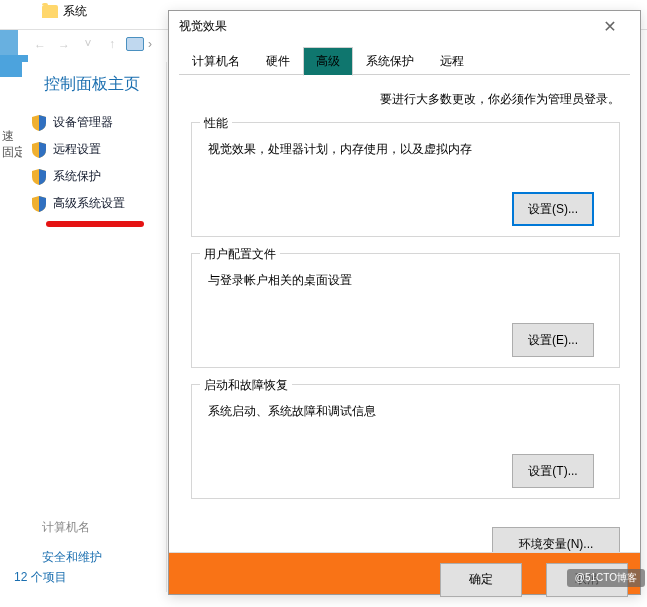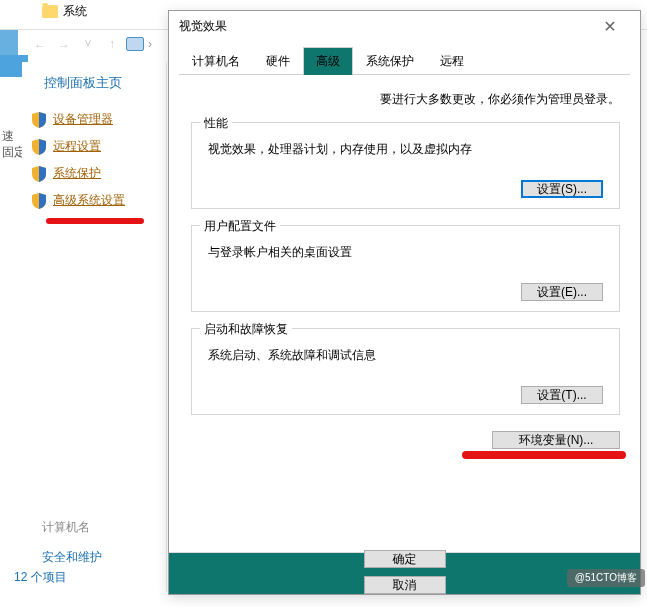--- a/index.html
+++ b/index.html
@@ -15,22 +15,22 @@
     .blue-file { position: absolute; top: 30px; left: 0; width: 18px; height: 25px; background: #68b0e0; }
     .blue-tab { position: absolute; top: 55px; left: 0; width: 28px; height: 22px; background: #4ca3dd; }
     
     
     .nav-row { position: absolute; top: 34px; left: 30px; display: flex; align-items: center; gap: 4px; color: #888; }
     .nav-arrow { width: 20px; height: 20px; display: flex; align-items: center; justify-content: center; color: #ccc; }
     .nav-monitor { width: 18px; height: 14px; background: #c0d8ef; border: 1px solid #4a90c0; border-radius: 2px; }
     
     
     .cp-side { position: absolute; top: 62px; left: 22px; width: 145px; background: #fff; border-right: 1px solid #e8e8e8; height: 530px; padding: 6px 0; }
-    .cp-home { color: #1b6fb0; padding: 6px 22px 14px 22px; font-size: 13px; }
-    .cp-link { display: flex; align-items: center; gap: 7px; padding: 5px 10px; color: #a16207; cursor: pointer; text-decoration: underline; }
+    .cp-home { color: #1b6fb0; padding: 6px 22px 14px 22px; font-size: 16px; }
+    .cp-link { display: flex; align-items: center; gap: 7px; padding: 5px 10px; color: #0f172a; cursor: pointer; }
     .shield-icon { width: 14px; height: 16px; position: relative; }
     .shield-icon svg { width: 14px; height: 16px; }
     .red-underline { width: 98px; height: 6px; background: #e51313; border-radius: 3px; margin: 4px 0 0 24px; }
     .cp-seealso { position: absolute; bottom: 56px; left: 20px; color: #888; }
     .cp-seealso-link { position: absolute; bottom: 26px; left: 20px; color: #1b6fb0; }
     
     
     .items-count { position: absolute; bottom: 21px; left: 14px; color: #1b6fb0; }
     
     
@@ -43,34 +43,34 @@
     .tabs { display: flex; padding: 6px 10px 0 10px; position: relative; }
     .tabs::after { content: ''; position: absolute; left: 10px; right: 10px; bottom: 0; height: 1px; background: #d0d0d0; z-index: 0; }
     .tab { padding: 5px 12px; border: 1px solid transparent; border-bottom: none; cursor: pointer; color: #000; position: relative; z-index: 1; }
     .tab.active { border-color: #d0d0d0; background: #0f766e; border-bottom: 1px solid #fff; margin-bottom: -1px; }
     
     
     .tab-content { padding: 16px 20px 12px 22px; }
     .content-note { color: #000; margin-bottom: 14px; text-align: right; }
     
     
-    .groupbox { border: 1px solid #d6d6d6; padding: 12px 16px 10px 12px; margin-bottom: 16px; position: relative; }
+    .groupbox { border: 1px solid #d6d6d6; padding: 12px 25px 10px 12px; margin-bottom: 16px; position: relative; }
     .groupbox-title { position: absolute; top: -8px; left: 8px; background: #fff; padding: 0 4px; color: #000; }
     .groupbox-desc { color: #000; margin: 6px 0 22px 4px; }
     .groupbox-btn-row { display: flex; justify-content: flex-end; }
     
-    .win-btn { min-width: 82px; height: 18px; background: #e1e1e1; border: 1px solid #adadad; cursor: pointer; padding: 0 12px; display: inline-flex; align-items: center; justify-content: center; color: #000; }
+    .win-btn { min-width: 82px; height: 34px; background: #e1e1e1; border: 1px solid #adadad; cursor: pointer; padding: 0 12px; display: inline-flex; align-items: center; justify-content: center; color: #000; margin-top: 12px; }
     .win-btn.highlighted { border: 2px solid #0078d7; }
     
     .env-row { display: flex; justify-content: flex-end; margin-top: 8px; position: relative; }
     .env-underline { position: absolute; right: -6px; bottom: -10px; width: 164px; height: 8px; background: #e51313; border-radius: 4px; }
     .env-btn { min-width: 128px; }
     
     
-    .dlg-footer { position: absolute; bottom: 0; left: 0; right: 0; height: 42px; background: #0f766e; border-top: 1px solid #dcdcdc; display: flex; align-items: center; justify-content: flex-end; gap: 8px; padding: 0 12px; flex-direction: column; }
+    .dlg-footer { position: absolute; bottom: 0; left: 0; right: 0; height: 42px; background: #f97316; border-top: 1px solid #dcdcdc; display: flex; align-items: center; justify-content: flex-end; gap: 24px; padding: 0 12px; }
     
     
     .watermark { position: absolute; right: 2px; bottom: 20px; background: rgba(100,100,100,0.7); color: #fff; padding: 2px 8px; border-radius: 3px; font-size: 10px; }
   </style>
 </head>
 <body>
 
 <div class="bg-top">
   <div class="bg-folder">
     <span class="bg-folder-icon"></span>

